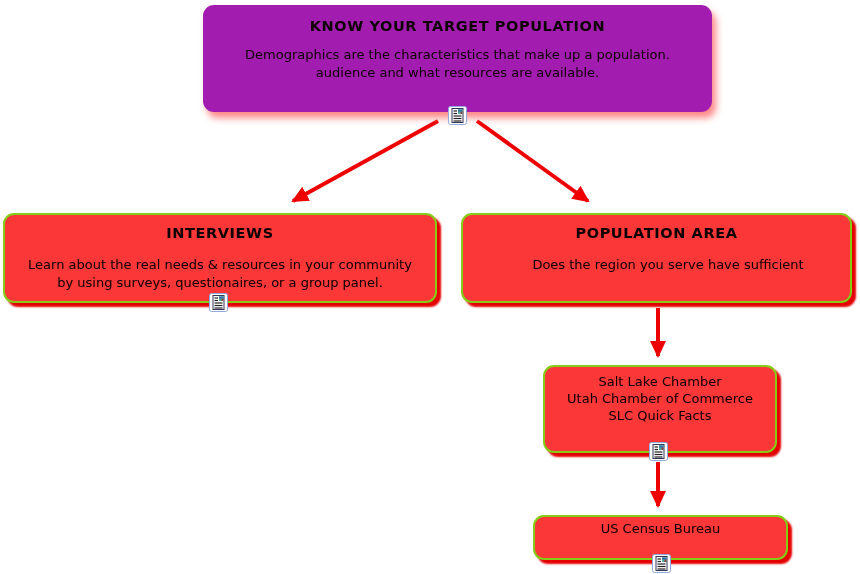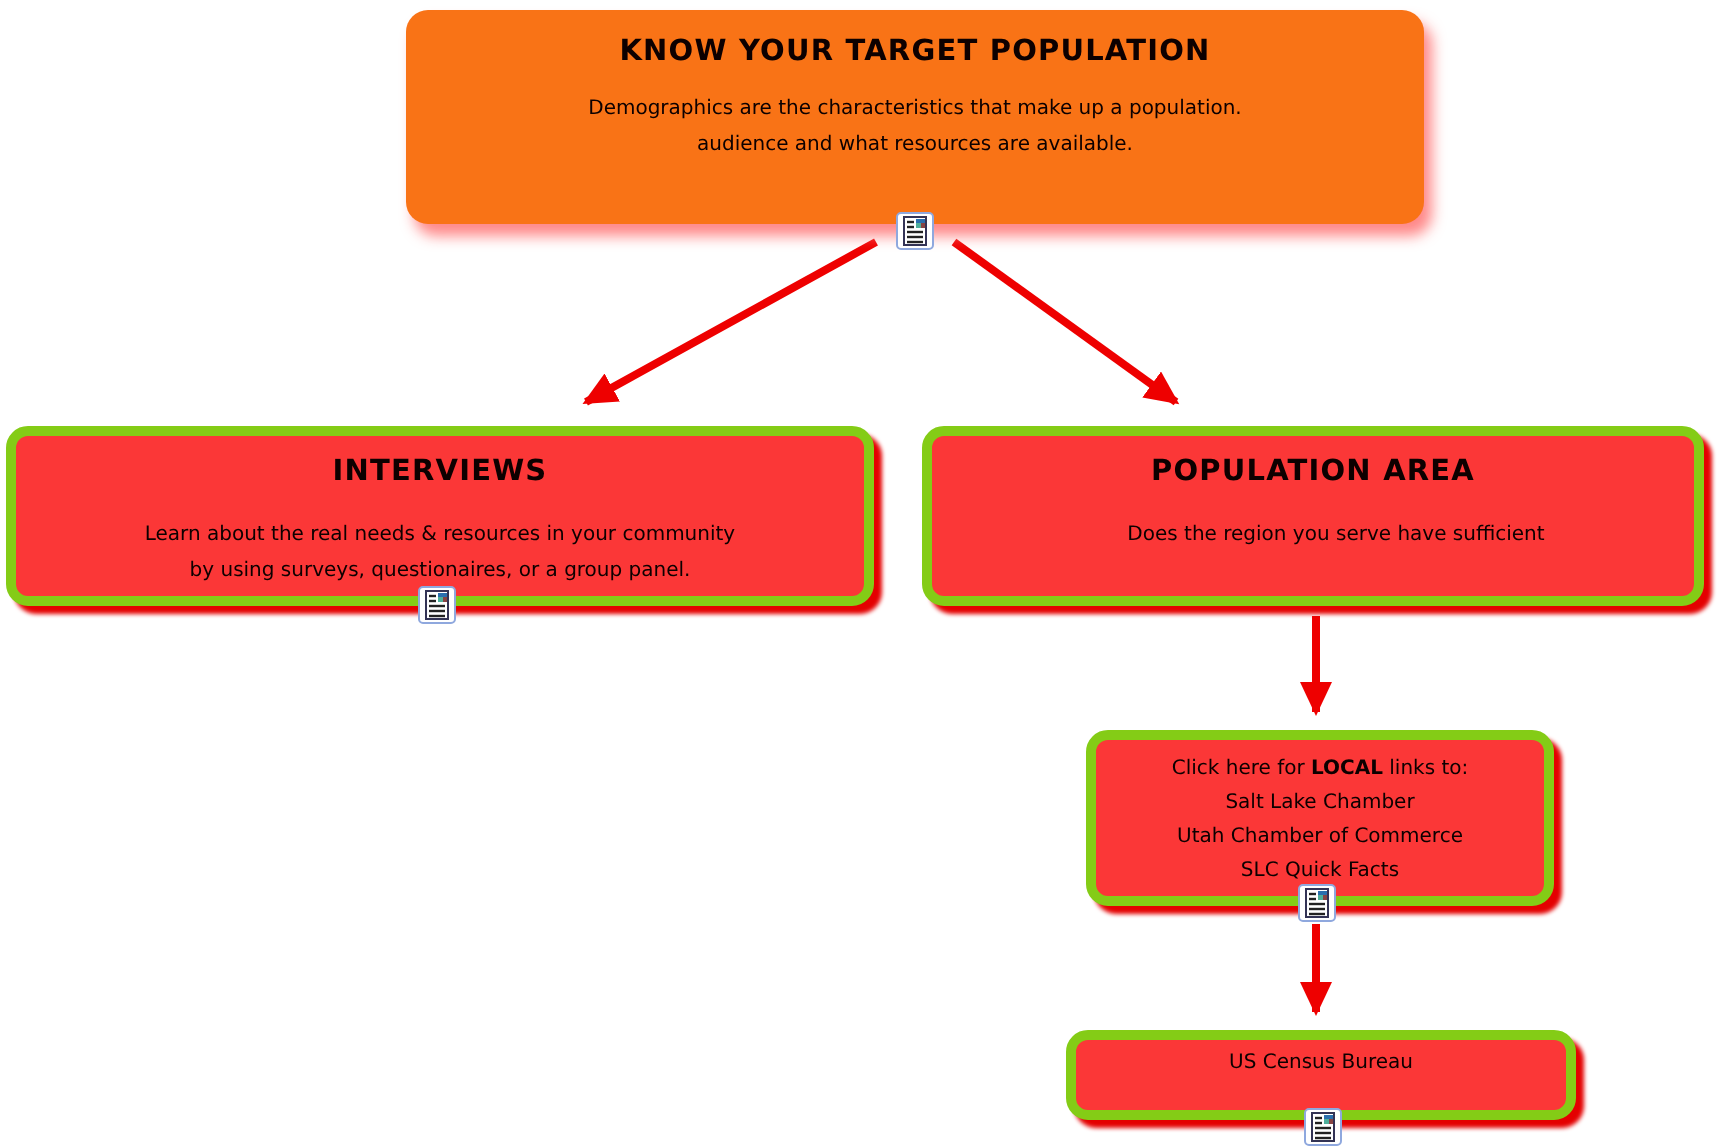--- a/index.html
+++ b/index.html
@@ -16,36 +16,36 @@
     overflow: hidden;
   }
   .node {
     position: absolute;
     box-sizing: border-box;
     border-radius: 11px;
     text-align: center;
     color: #0d0000;
   }
   .node.root {
-    background: #f97316;
+    background: #a21caf;
     box-shadow: 4px 6px 7px rgba(255, 130, 130, 0.95);
   }
   .node.child {
     background: #fb3737;
-    border: 5px solid #84cc16;
+    border: 2px solid #84cc16;
     box-shadow: 4px 4px 2px #e40000;
   }
   .node-title {
     font-weight: bold;
     font-size: 14.5px;
     letter-spacing: 0.6px;
     margin: 0;
   }
   .node-body {
-    font-size: 10px;
+    font-size: 13px;
     line-height: 18px;
   }
   .line { white-space: nowrap; }
   .bold-word { font-weight: bold; }
   .arrow-layer {
     position: absolute;
     left: 0; top: 0;
     width: 860px; height: 574px;
     pointer-events: none;
   }
@@ -106,21 +106,20 @@
 
   <div class="node child" id="geographic-box">
     <div class="node-title">POPULATION AREA</div>
     <div class="node-body">
       <div class="line">Does the region you serve have sufficient</div>
     </div>
   </div>
 
   <div class="node child" id="local-box">
     <div class="node-body">
-      <div class="line"><span>Click here for </span><span class="bold-word">LOCAL</span><span> links to:</span></div>
       <div class="line">Salt Lake Chamber</div>
       <div class="line">Utah Chamber of Commerce</div>
       <div class="line">SLC Quick Facts</div>
     </div>
   </div>
 
   <div class="node child" id="national-box">
     <div class="node-body">
       <div class="line">US Census Bureau</div>
     </div>

